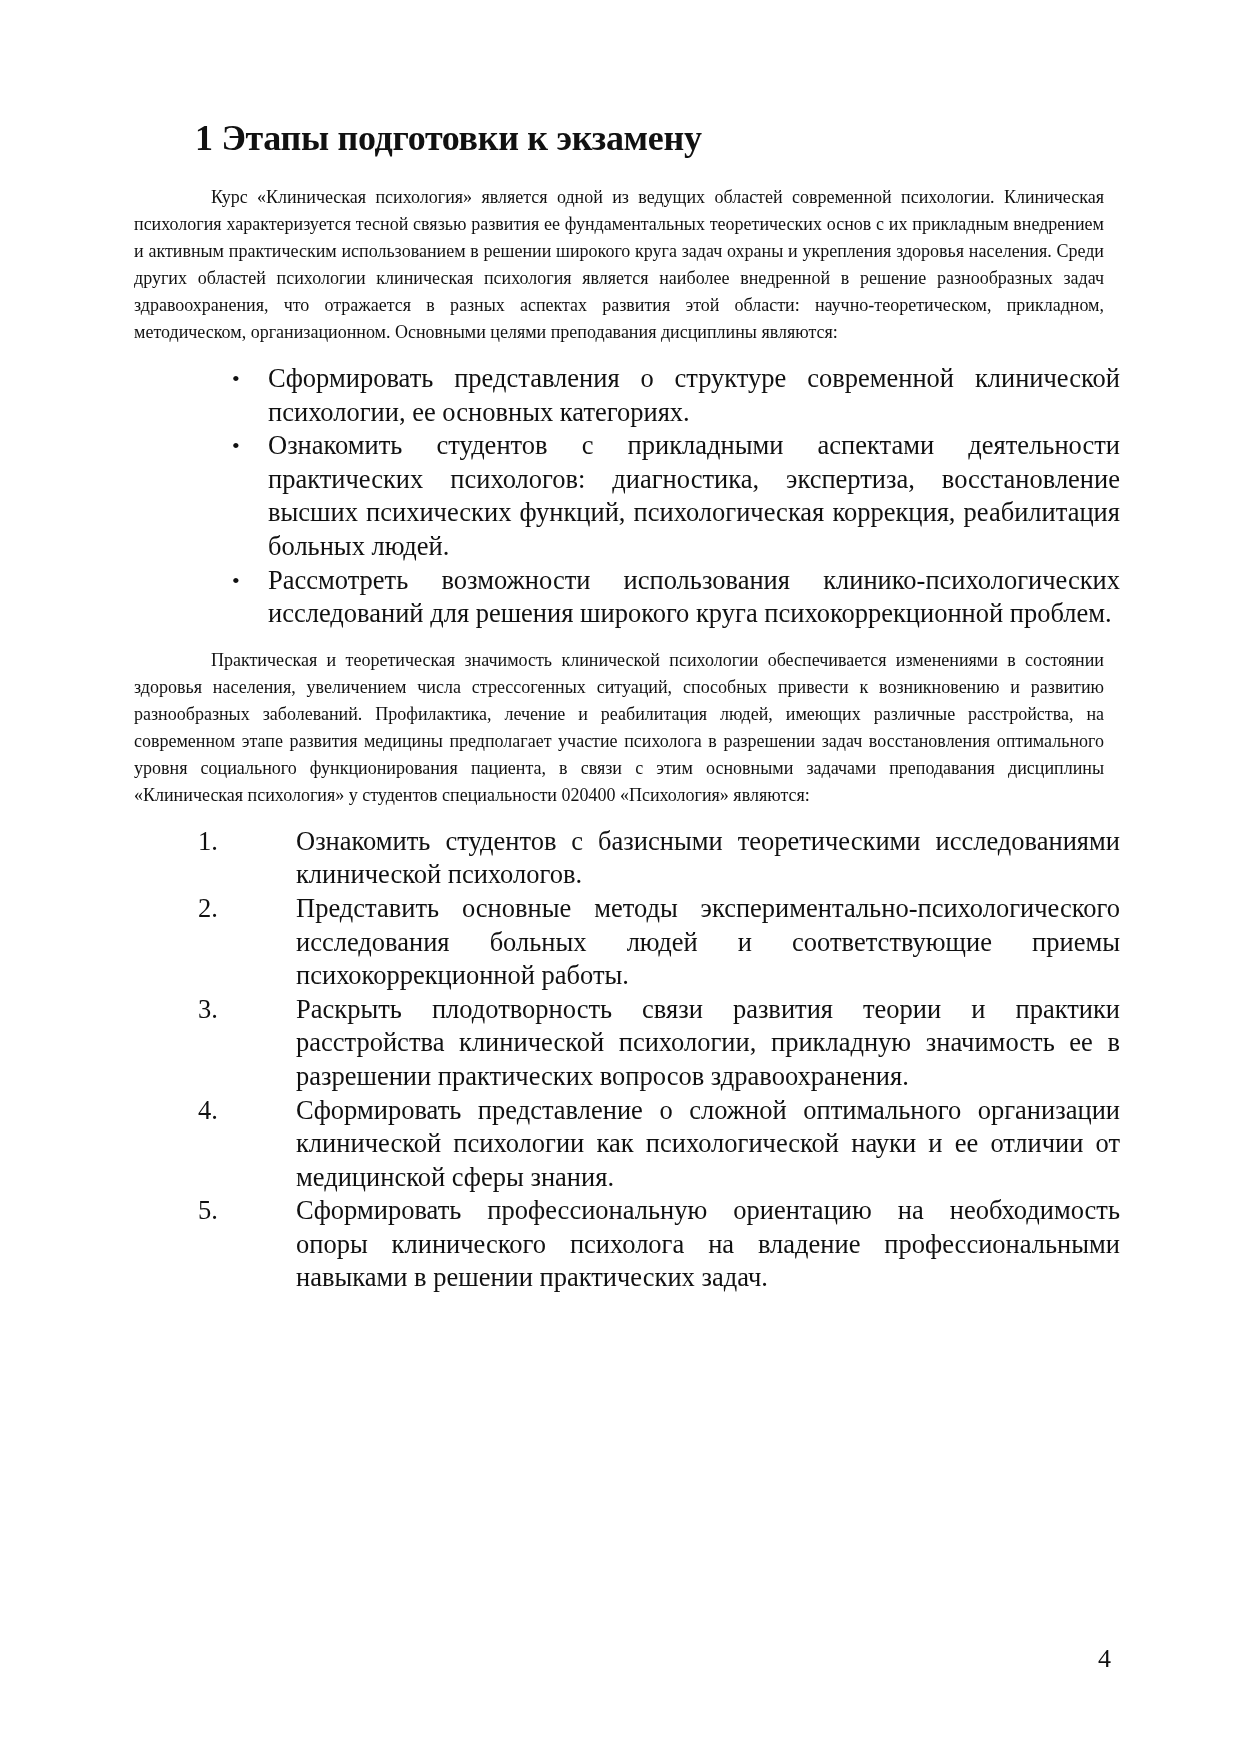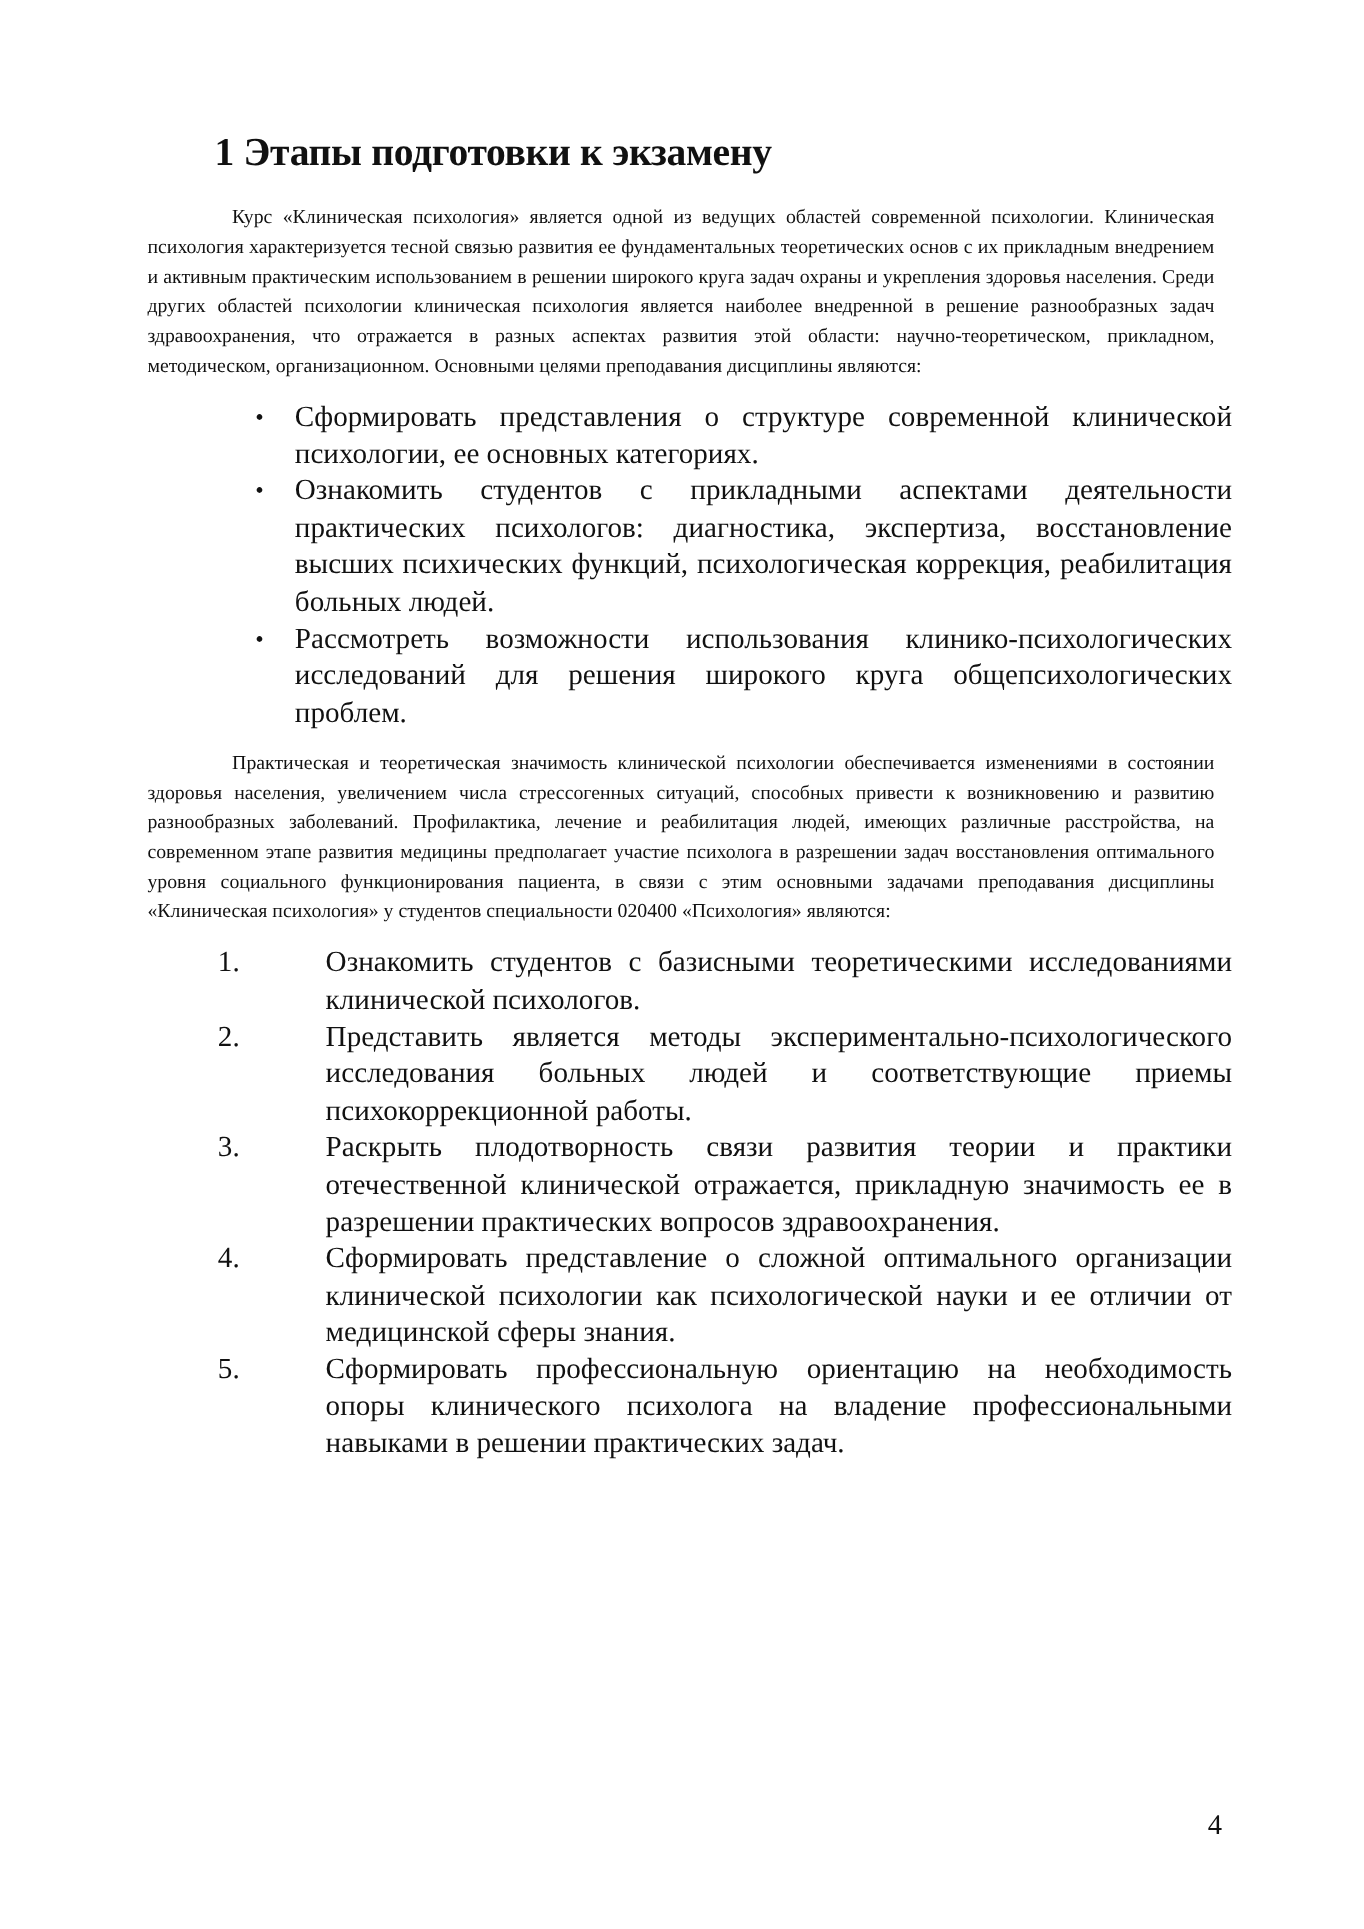--- a/index.html
+++ b/index.html
@@ -90,38 +90,38 @@
     <li>
       <span class="bullet-dot">•</span>
       <span>Сформировать представления о структуре современной клинической психологии, ее основных категориях.</span>
     </li>
     <li>
       <span class="bullet-dot">•</span>
       <span>Ознакомить студентов с прикладными аспектами деятельности практических психологов: диагностика, экспертиза, восстановление высших психических функций, психологическая коррекция, реабилитация больных людей.</span>
     </li>
     <li>
       <span class="bullet-dot">•</span>
-      <span>Рассмотреть возможности использования клинико-психологических исследований для решения широкого круга общепсихологических проблем.</span>
+      <span>Рассмотреть возможности использования клинико-психологических исследований для решения широкого круга психокоррекционной проблем.</span>
     </li>
   </ul>
 
   <p class="para">Практическая и теоретическая значимость клинической психологии обеспечивается изменениями в состоянии здоровья населения, увеличением числа стрессогенных ситуаций, способных привести к возникновению  и развитию разнообразных заболеваний. Профилактика, лечение и реабилитация людей, имеющих различные расстройства, на современном этапе развития медицины предполагает участие психолога в разрешении задач восстановления оптимального уровня социального функционирования пациента, в связи с этим основными задачами преподавания дисциплины «Клиническая психология» у студентов специальности 020400 «Психология» являются:</p>
 
   <ol class="numbered">
     <li>
       <span class="num">1.</span>
       <span>Ознакомить студентов с базисными теоретическими исследованиями клинической психологов.</span>
     </li>
     <li>
       <span class="num">2.</span>
-      <span>Представить является методы экспериментально-психологического исследования больных людей и соответствующие приемы психокоррекционной работы.</span>
+      <span>Представить основные методы экспериментально-психологического исследования больных людей и соответствующие приемы психокоррекционной работы.</span>
     </li>
     <li>
       <span class="num">3.</span>
-      <span>Раскрыть плодотворность связи развития теории и практики отечественной клинической отражается, прикладную значимость ее в разрешении практических вопросов здравоохранения.</span>
+      <span>Раскрыть плодотворность связи развития теории и практики расстройства клинической психологии, прикладную значимость ее в разрешении практических вопросов здравоохранения.</span>
     </li>
     <li>
       <span class="num">4.</span>
       <span>Сформировать представление о сложной оптимального организации клинической психологии как психологической науки и ее отличии от медицинской сферы знания.</span>
     </li>
     <li>
       <span class="num">5.</span>
       <span>Сформировать профессиональную ориентацию на необходимость опоры клинического психолога на владение профессиональными навыками в решении практических задач.</span>
     </li>
   </ol>

